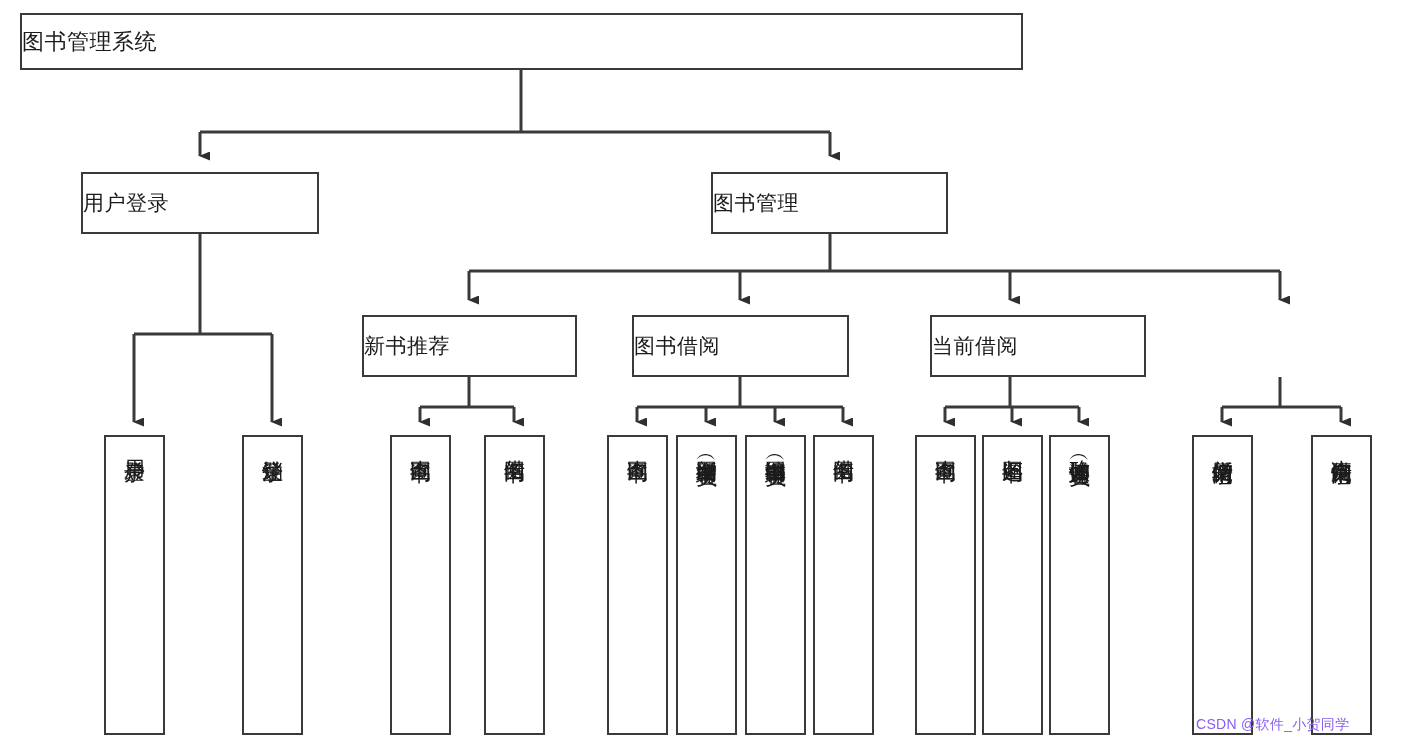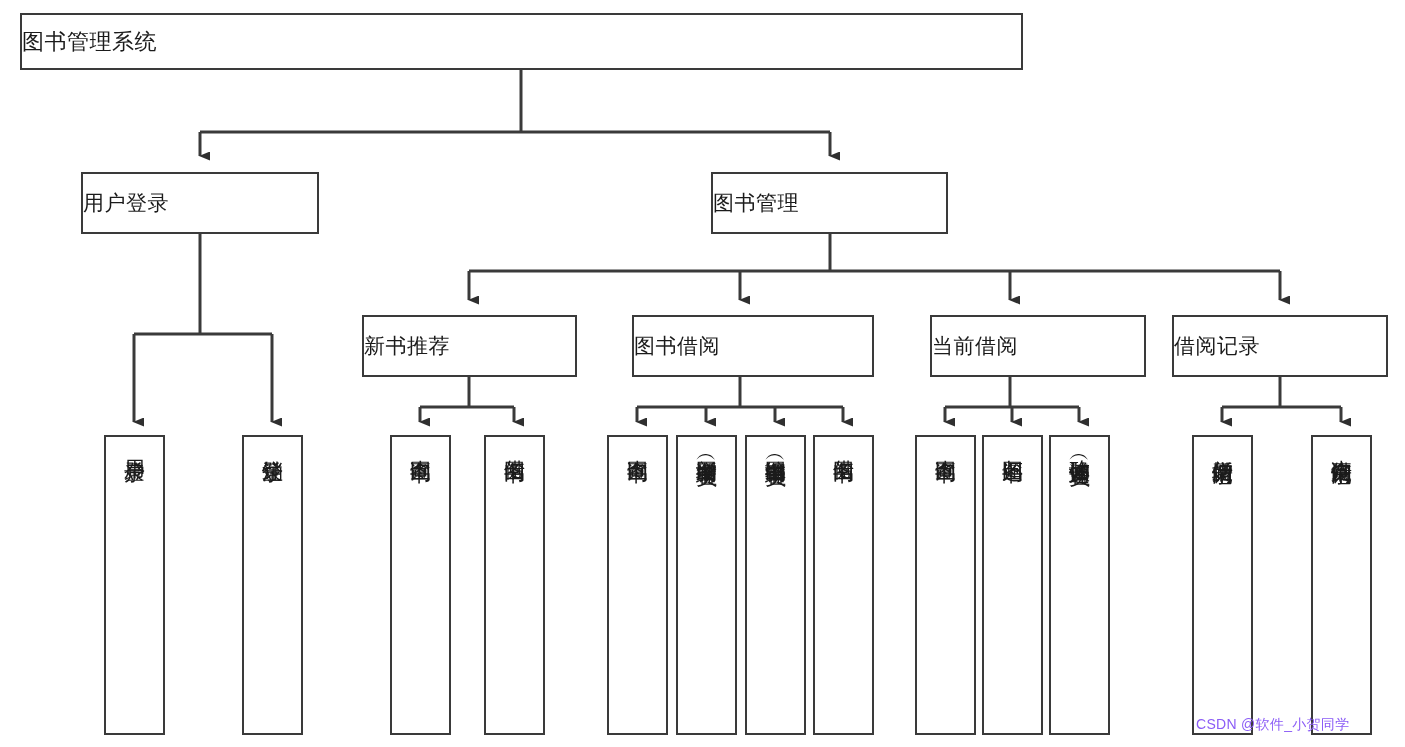--- a/index.html
+++ b/index.html
@@ -136,29 +136,26 @@
   <div class="node horiz" style="left:81px; top:172px; width:238px; height:62px;">
     <span class="label">用户登录</span>
   </div>
   <div class="node horiz" style="left:362px; top:315px; width:215px; height:62px;">
     <span class="label">新书推荐</span>
   </div>
 
   <div class="node horiz" style="left:711px; top:172px; width:237px; height:62px;">
     <span class="label">图书管理</span>
   </div>
-  <div class="node horiz" style="left:632px; top:315px; width:242px; height:62px;">
+  <div class="node horiz" style="left:632px; top:315px; width:217px; height:62px;">
     <span class="label">图书借阅</span>
   </div>
   <div class="node horiz" style="left:902px; top:315px; width:216px; height:62px;margin-left:28px;">
     <span class="label">当前借阅</span>
   </div>
-  <div class="node horiz" style="left:1172px; top:315px; width:216px; height:62px;">
-    <span class="label">借阅记录</span>
-  </div>
 
   <div class="node vert" style="left:104px; top:435px; width:61px; height:300px;">
     <span class="label">用户登录</span>
   </div>
   <div class="node vert" style="left:242px; top:435px; width:61px; height:300px;">
     <span class="label">注销登录</span>
   </div>
 
   <div class="node vert" style="left:390px; top:435px; width:61px; height:300px;">
     <span class="label">查询图书</span>

